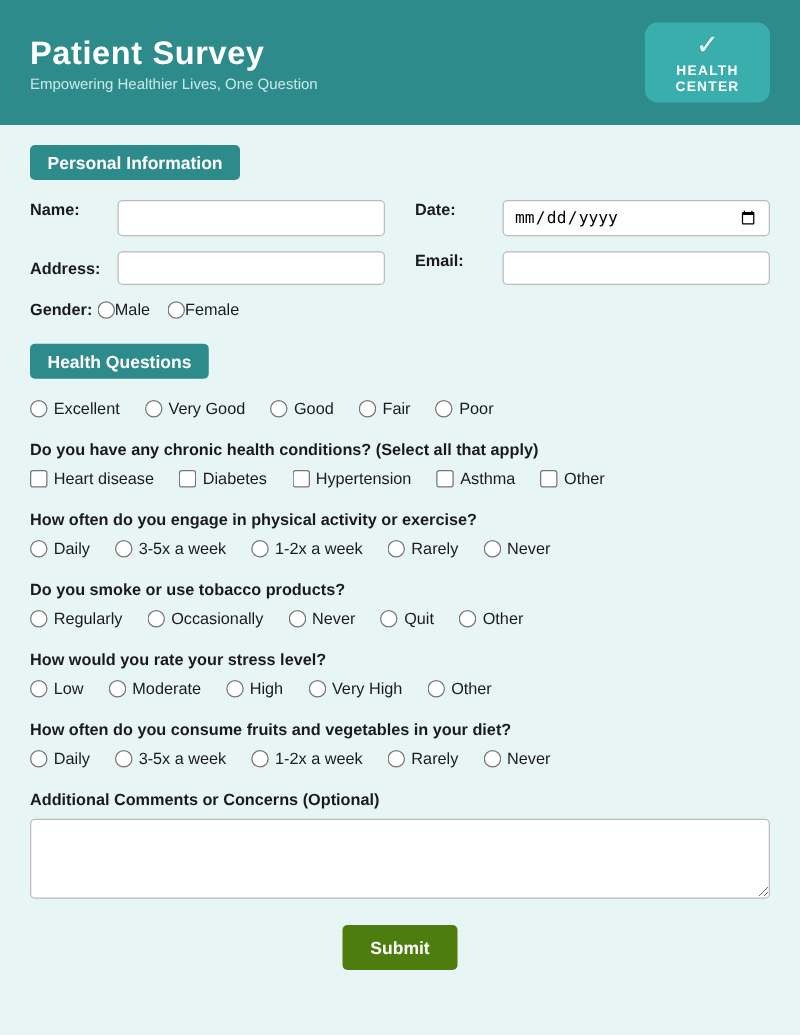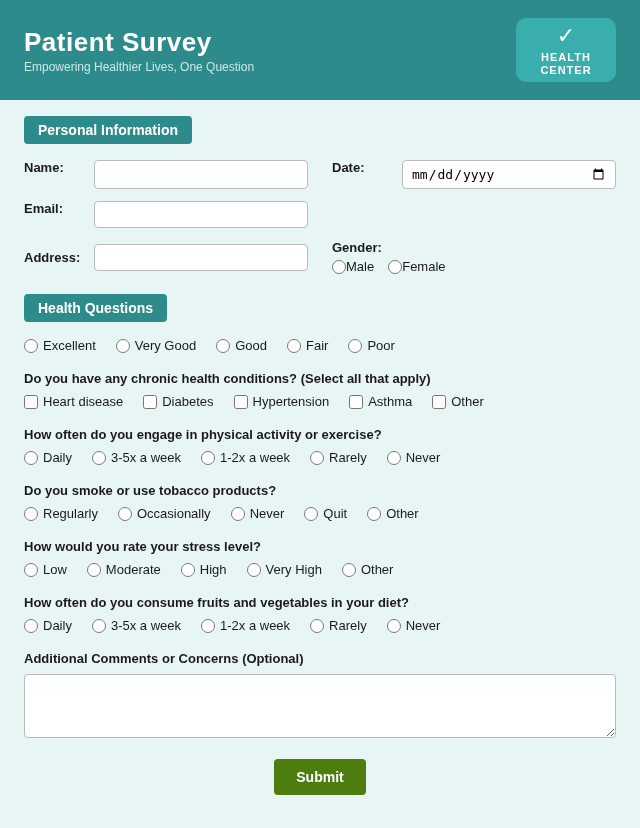--- a/index.html
+++ b/index.html
@@ -192,29 +192,29 @@
 
   <div class="personal-info-grid">
     <div class="form-row">
       <label>Name:</label>
       <input type="text" style="">
     </div>
     <div class="form-row">
       <label>Date:</label>
       <input type="date" style="">
     </div>
+    <div class="form-row address-row">
+      <label>Address:</label>
+      <input type="text" style="">
+    </div>
     <div class="form-row">
       <label>Email:</label>
       <input type="email" style="">
     </div>
-    <div class="form-row address-row">
-      <label>Address:</label>
-      <input type="text" style="">
-    </div>
-    <div style="display:flex; flex-direction:column; gap:4px;">
+    <div style="display:flex; flex-direction:row; gap:4px;">
       <label style="font-weight:700; font-size:13px;">Gender:</label>
       <div class="gender-options">
         <label>
           <input type="radio" name="gender" value="male" style="">
           <span>Male</span>
         </label>
         <label>
           <input type="radio" name="gender" value="female" style="">
           <span>Female</span>
         </label>

